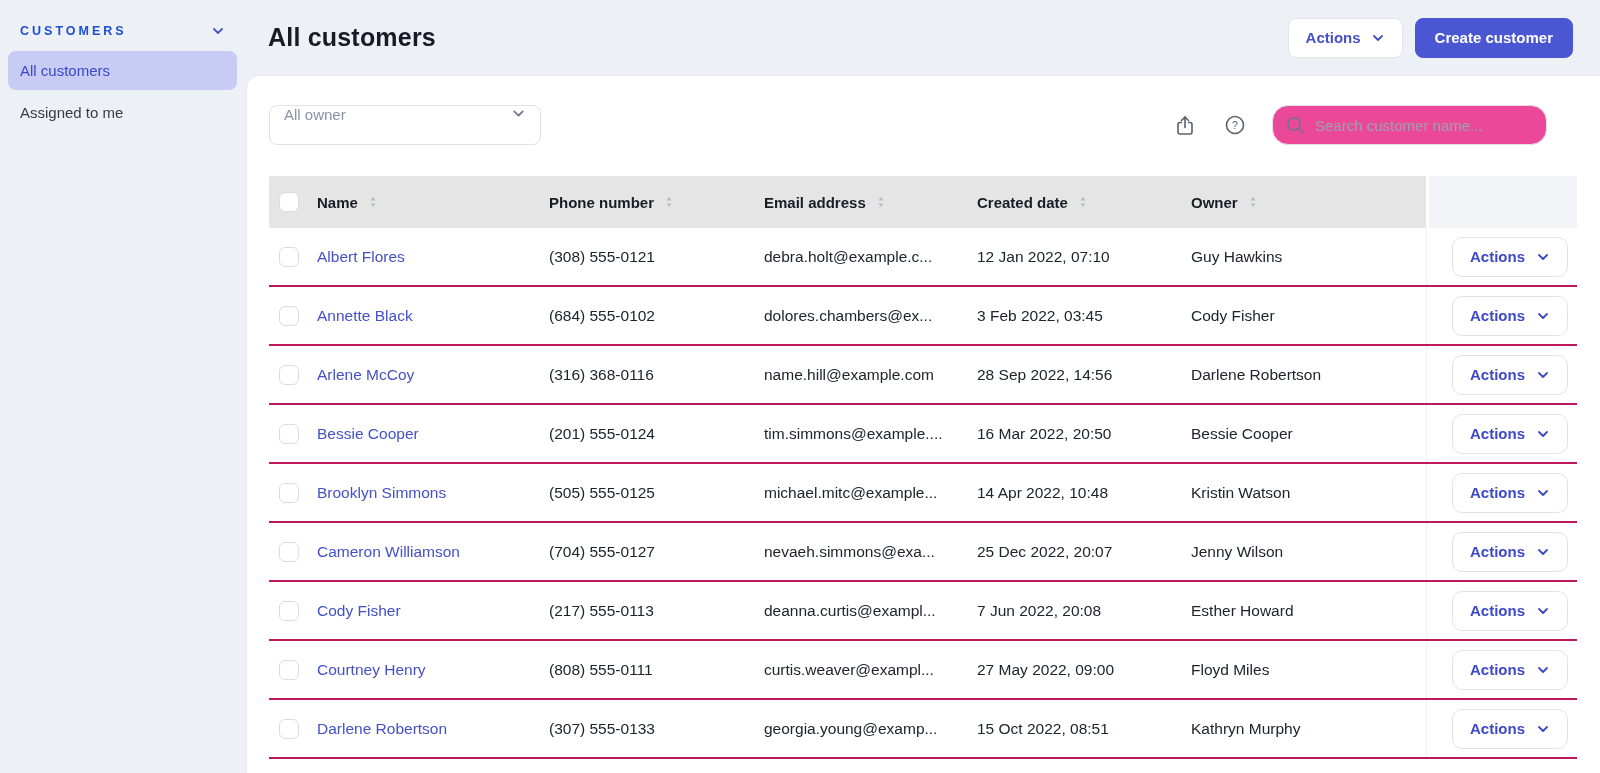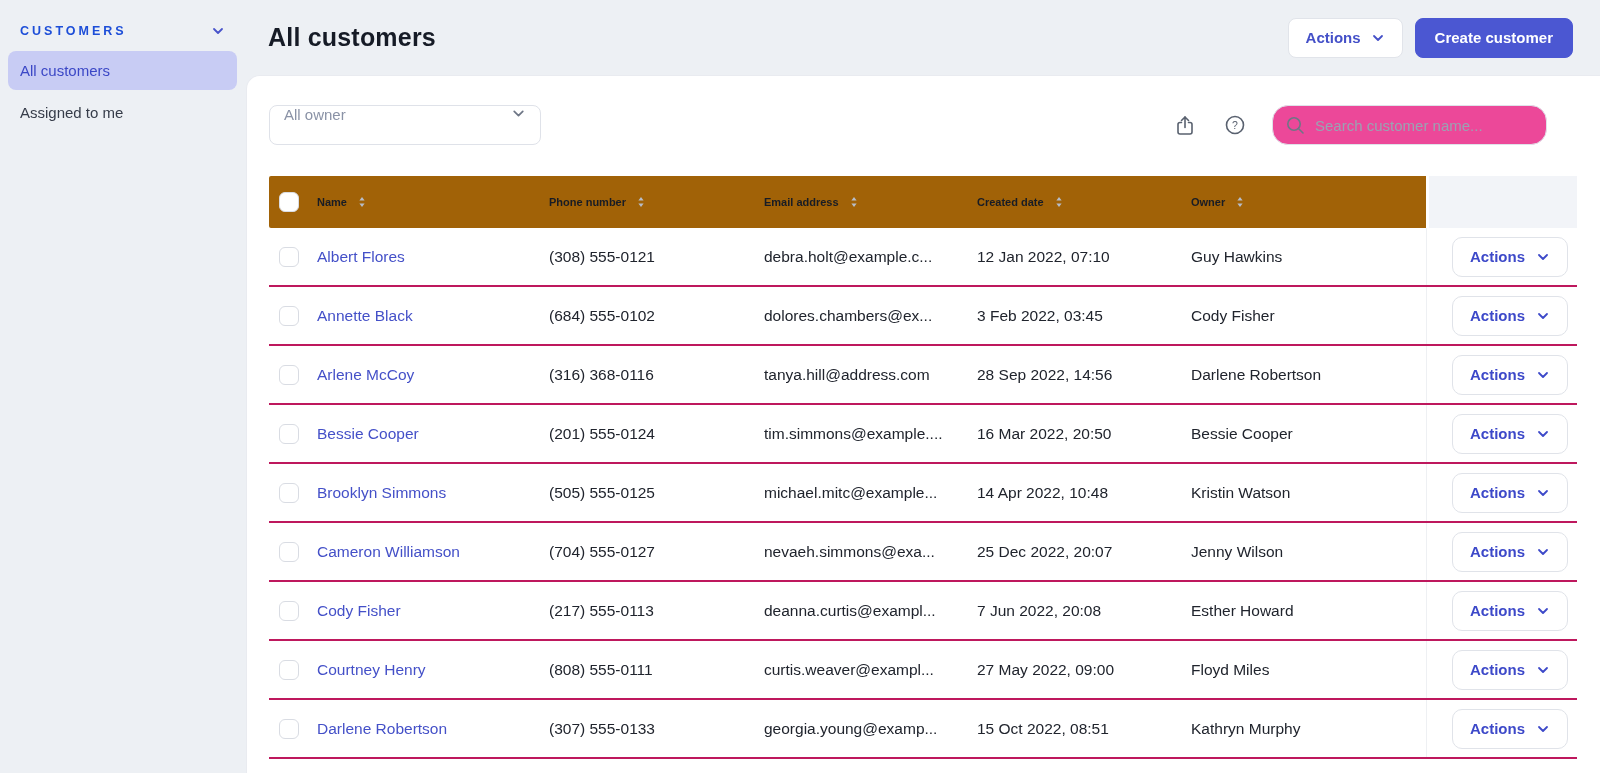--- a/index.html
+++ b/index.html
@@ -70,22 +70,22 @@
   }
   .search-box input::placeholder { color:#9aa3b3; }
 
   
   .grid-cols {
     display:grid;
     grid-template-columns:48px 232px 215px 213px 214px 235px 1fr;
     align-items:center;
   }
   .thead {
-    height:52px; background:#a16207; border-radius:2px;
-    font-size:11px; font-weight:bold; color:#181c25;
+    height:52px; background:#e5e5e5; border-radius:2px;
+    font-size:15px; font-weight:bold; color:#181c25;
   }
   .th { display:flex; align-items:center; gap:9px; cursor:pointer; }
   .th-actions { height:100%; background:#f2f4f8; border-left:3px solid #fff; }
   .checkbox {
     width:20px; height:20px; border:1.5px solid #d9dce3; border-radius:6px;
     background:#fff; display:inline-block; cursor:pointer;
   }
   .cb-cell { display:flex; justify-content:flex-start; padding-left:10px; }
   .thead .cb-cell { padding-left:10px; }
 
@@ -268,21 +268,21 @@
         </span>
       </button>
     </div>
   </div>
       <div class="grid-cols trow">
     <div class="cb-cell">
           <span class="checkbox"></span>
         </div>
     <div class="cell"><a class="name-link">Arlene McCoy</a></div>
     <div class="cell">(316) 368-0116</div>
-    <div class="cell">tanya.hill@address.com</div>
+    <div class="cell">name.hill@example.com</div>
     <div class="cell">28 Sep 2022, 14:56</div>
     <div class="cell">Darlene Robertson</div>
     <div class="action-cell">
       <button class="row-actions-btn">
         <span>Actions</span>
         <span>
           <svg width="14" height="14" viewBox="0 0 14 14">
                 <path d="M3 5l4 4 4-4" fill="none" stroke="#3d49c9" stroke-width="1.8" stroke-linecap="round" stroke-linejoin="round"></path>
               </svg>
         </span>

